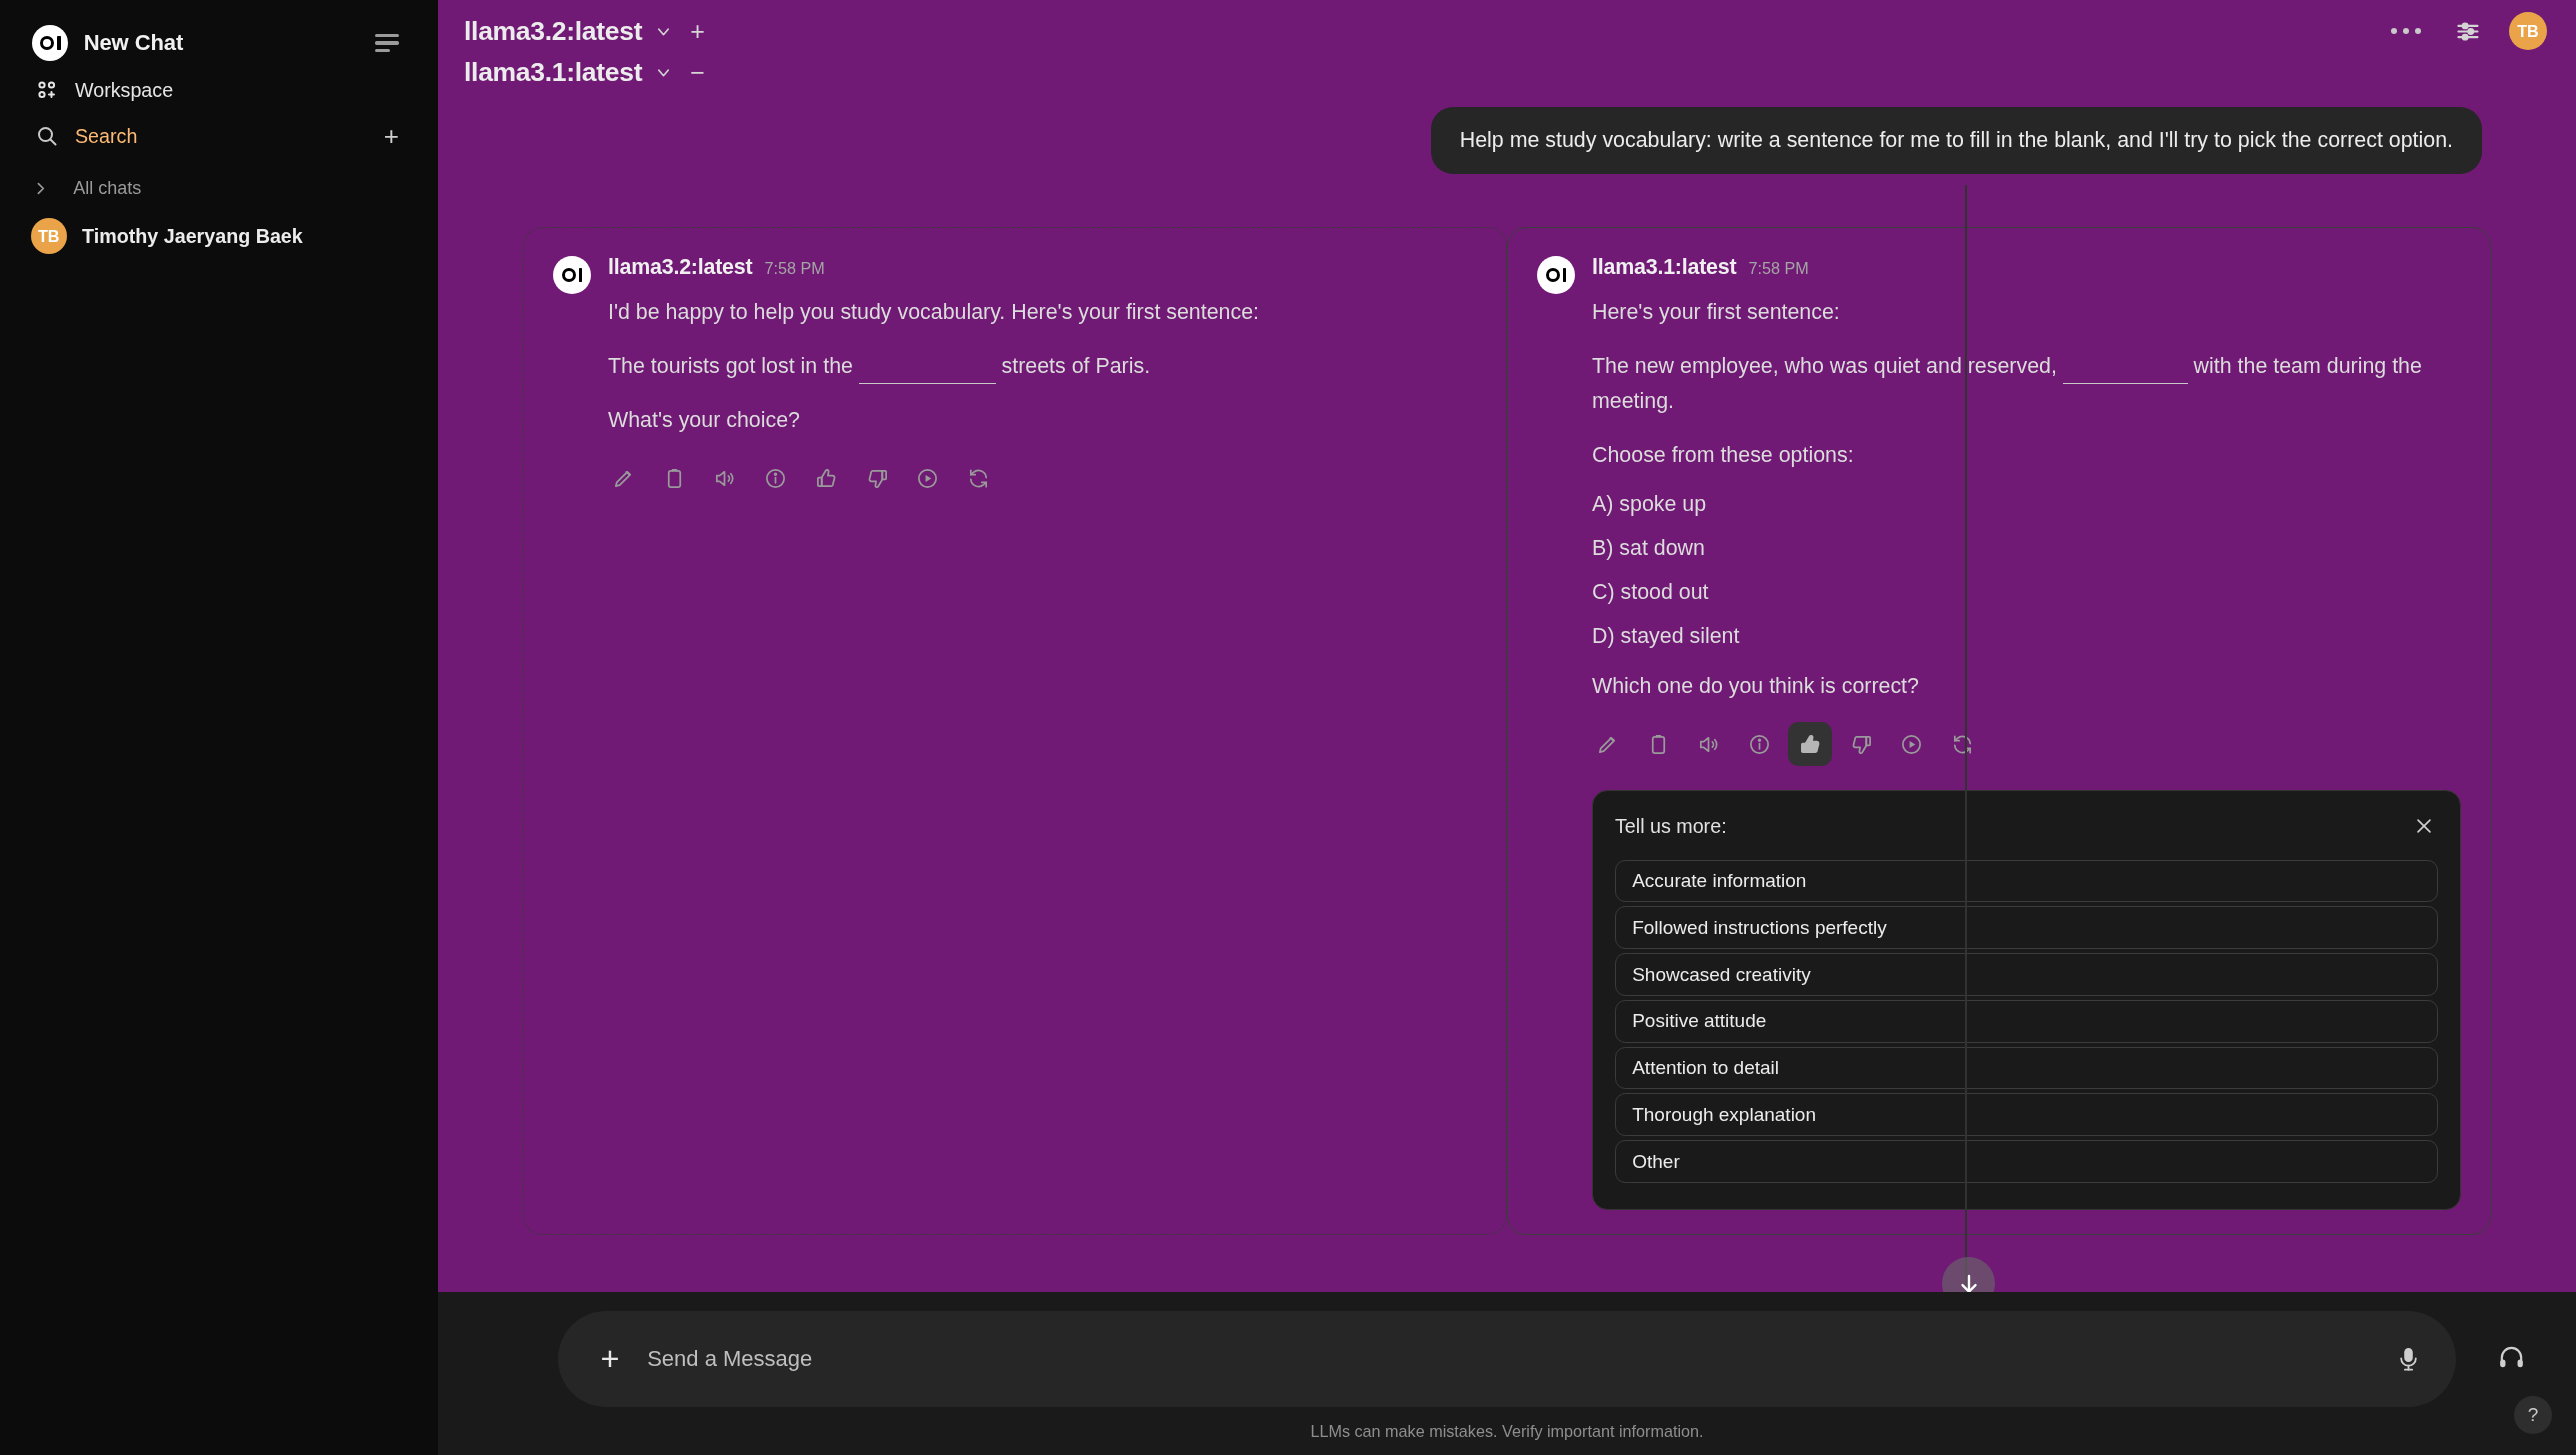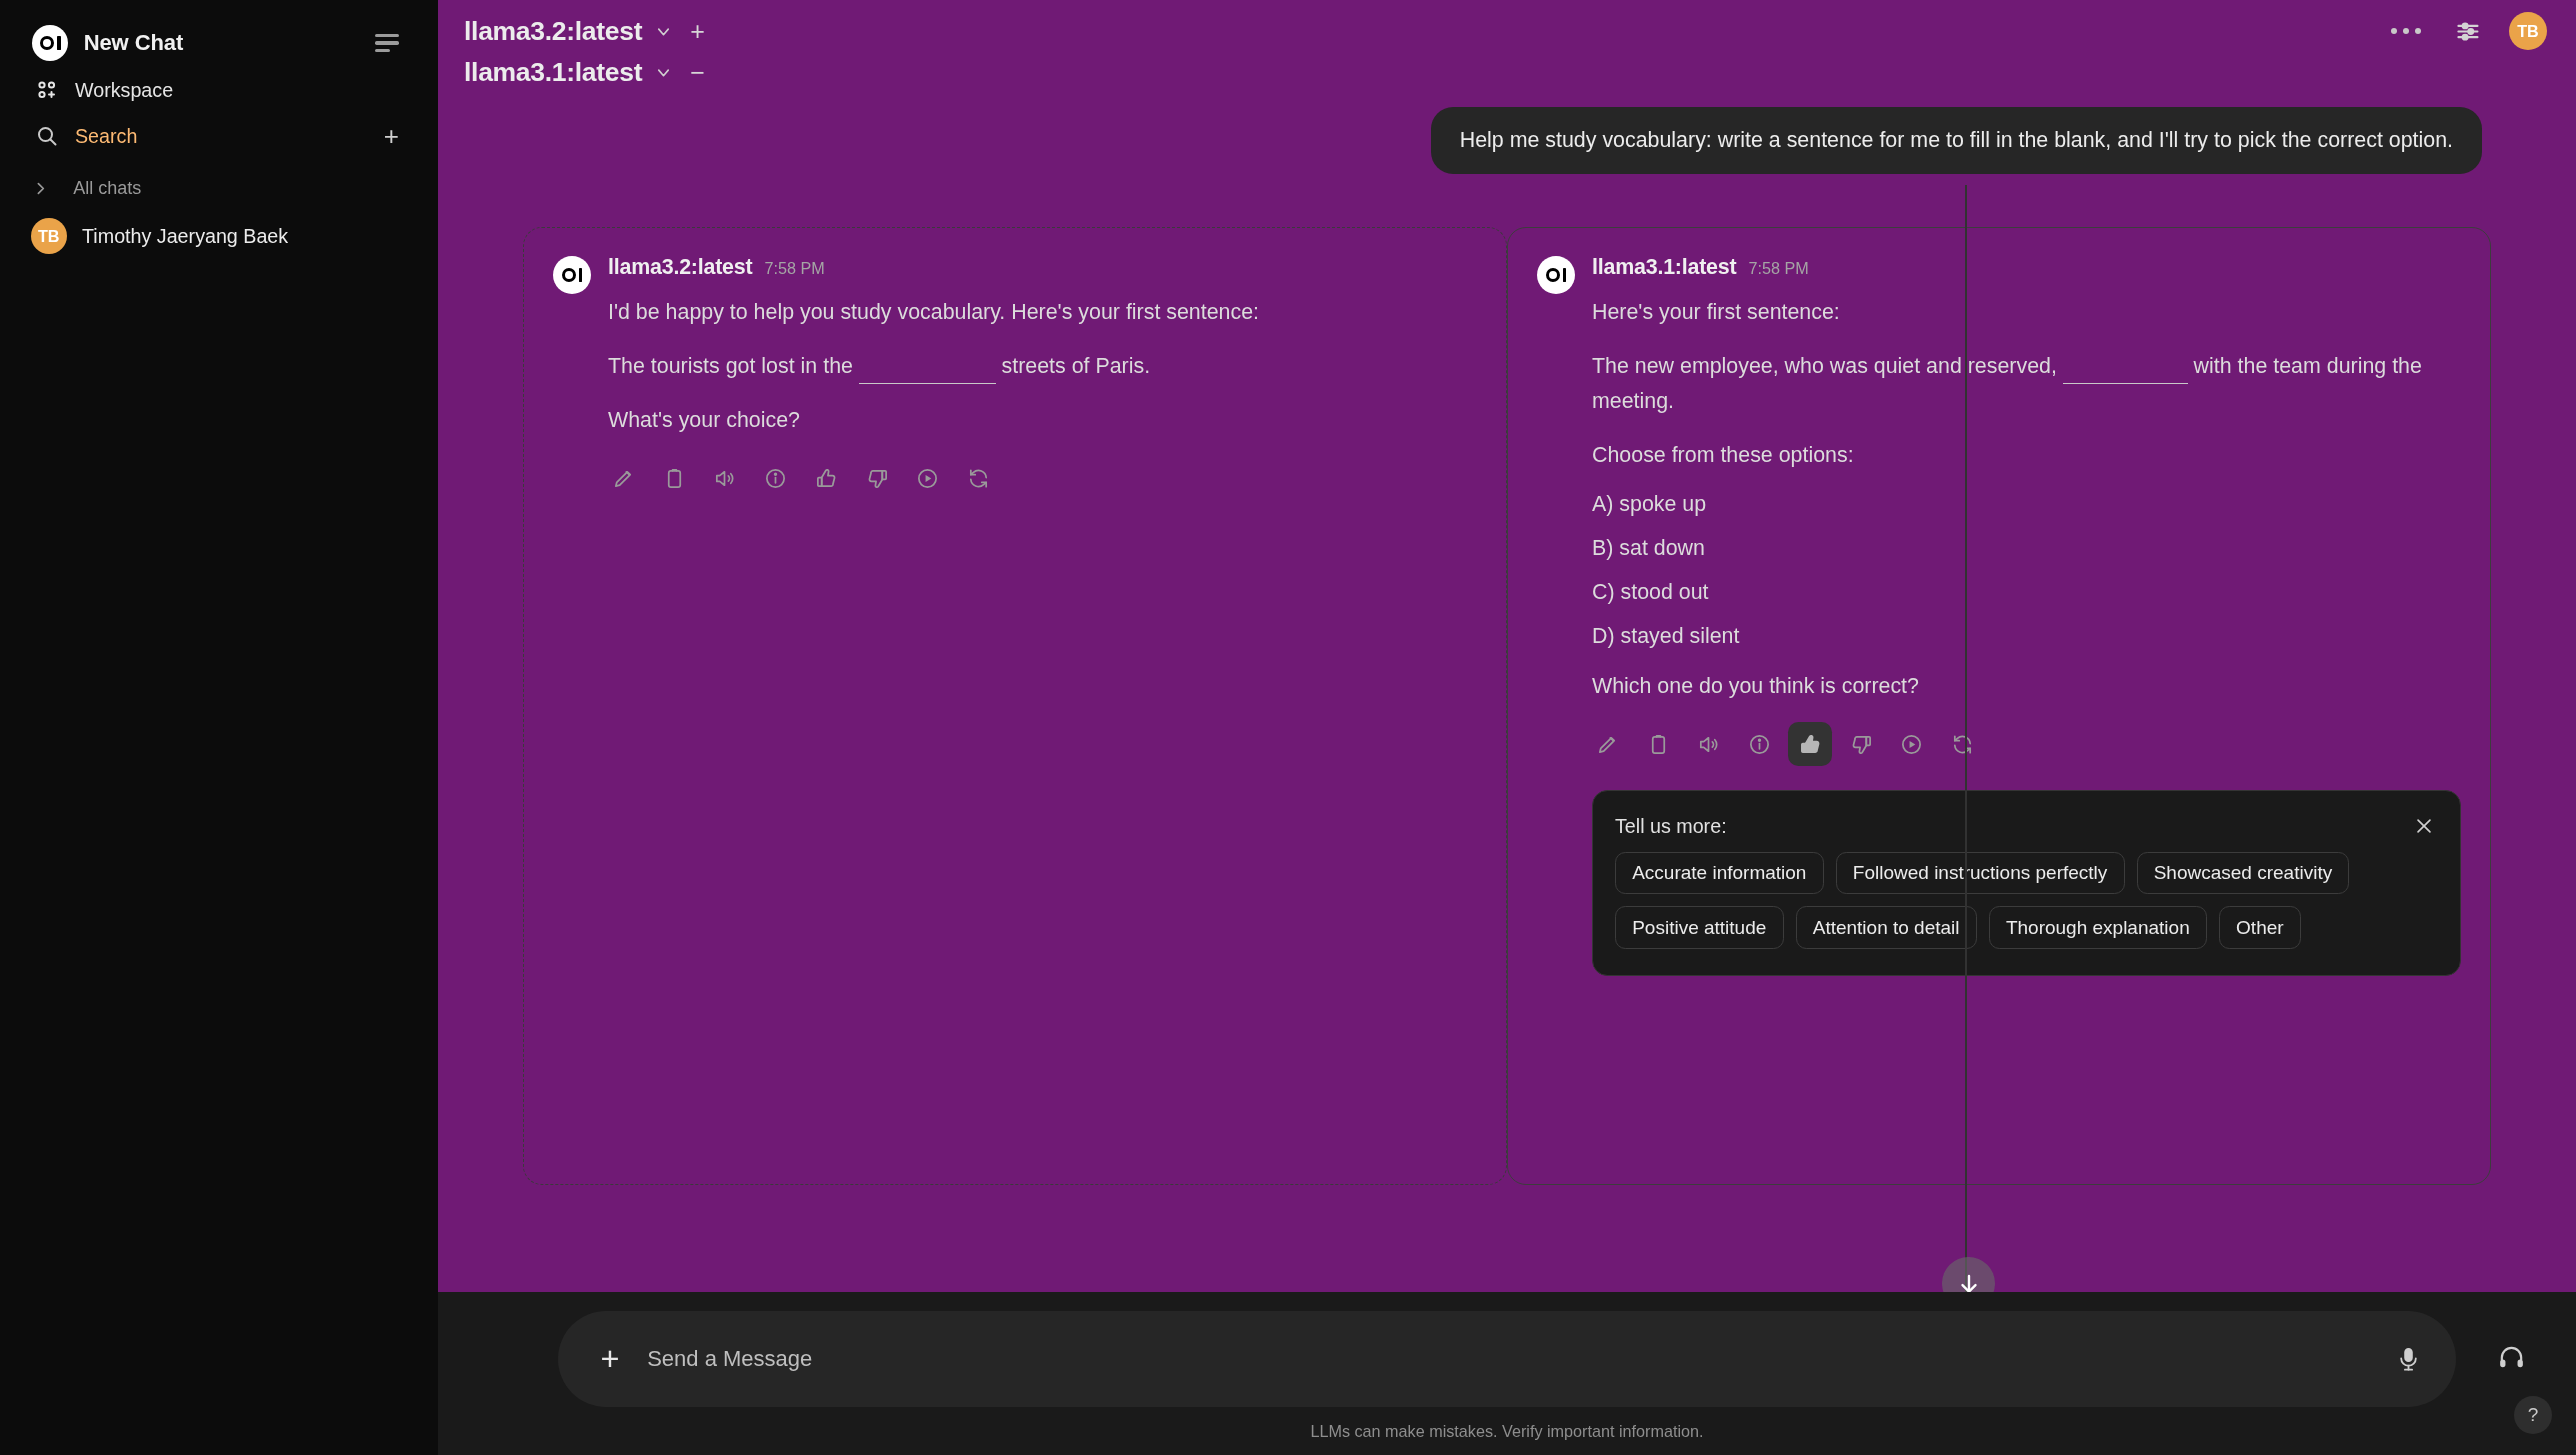--- a/index.html
+++ b/index.html
@@ -71,21 +71,21 @@
     display: flex; align-items: center;
     padding: 0 13.7px; margin: 0 17px 19px 17px;
     height: 56px; border-radius: 10.3px; cursor: pointer;
   }
   .avatar-sm {
     width: 36px; height: 36px; border-radius: 50%;
     background: #eaa349; color: #fff;
     display: flex; align-items: center; justify-content: center;
     font-size: 16.2px; font-weight: 600; flex: 0 0 36px;
   }
-  .user-name { font-size: 19.7px; color: #ececec; margin-left: 15.4px; font-weight: 400; }
+  .user-name { font-size: 19.7px; color: #ececec; margin-left: 15.4px; font-weight: 700; }
 
   
   .main { flex: 1 1 auto; position: relative; background: #701a75; height: 1456px; overflow: hidden; }
 
   .topbar {
     height: 74px; display: flex; align-items: flex-start;
     padding: 12px 26px 0 26px; position: relative;
   }
   .model-stack { display: flex; flex-direction: column; gap: 3.4px; }
   .model-row { display: flex; align-items: center; gap: 12px; height: 38px; }
@@ -159,21 +159,21 @@
 
   
   .fb {
     margin-top: 24px; border: 1.7px solid #343434;
     border-radius: 15.4px; padding: 20.5px 22px 26px 22px;
     position: relative; background: #1a1a1a;
   }
   .fb-head { display: flex; align-items: center; }
   .fb-title { font-size: 19.7px; color: #e2e2e2; }
   .fb-close { margin-left: auto; cursor: pointer; padding: 3.4px; display:flex; }
-  .tags { display: flex; flex-wrap: wrap; gap: 12px; margin-top: 11px; }
+  .tags { display: flex; flex-wrap: wrap; gap: 4px; margin-top: 19px; flex-direction: column; }
   .tag {
     border: 1.3px solid #3c3c3c; border-radius: 10.3px;
     padding: 9.4px 16.2px; font-size: 19px; color: #ececec;
     background: transparent; cursor: pointer; white-space: nowrap;
   }
 
   
   .scroll-btn {
     position: absolute; left: 1504px; top: 1257px;
     width: 53px; height: 53px; border-radius: 50%;

